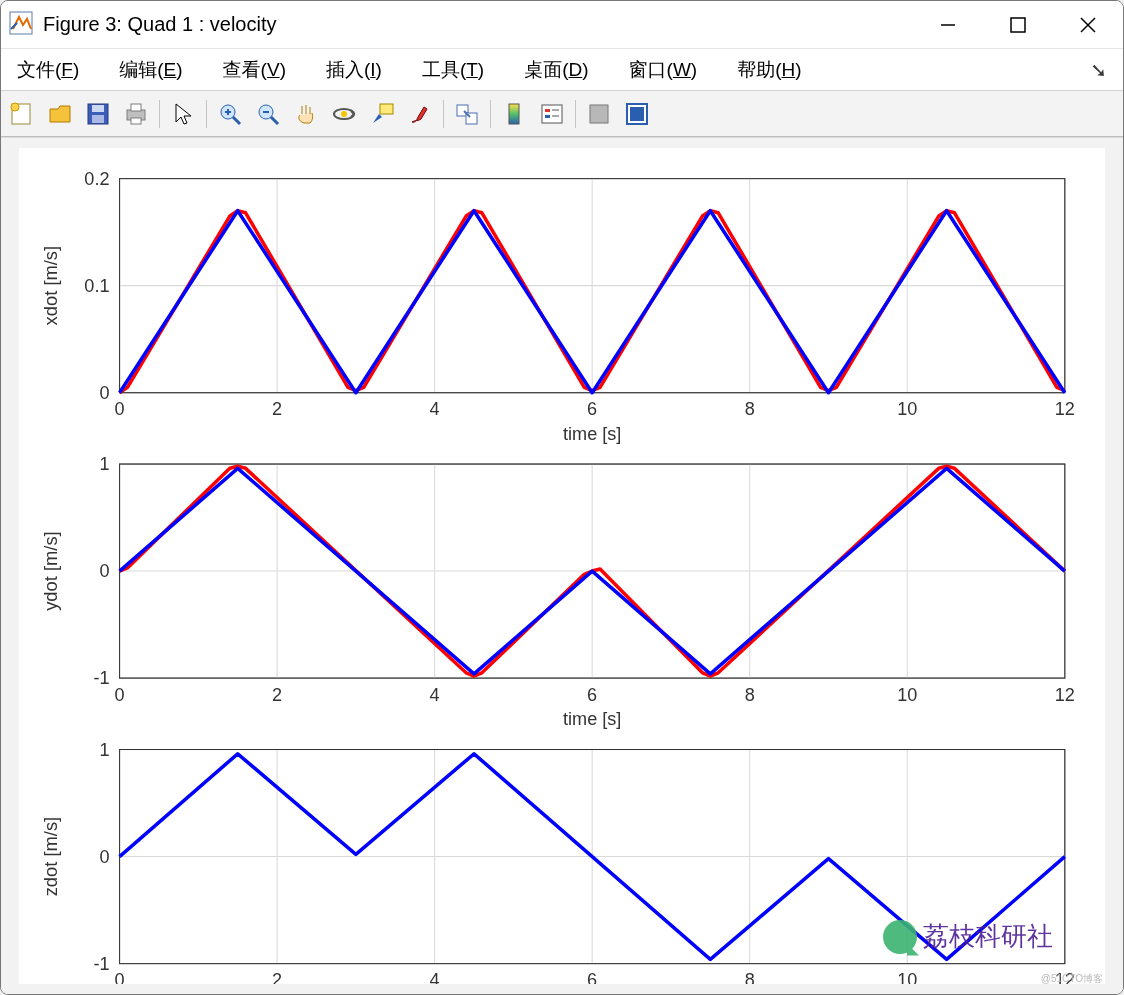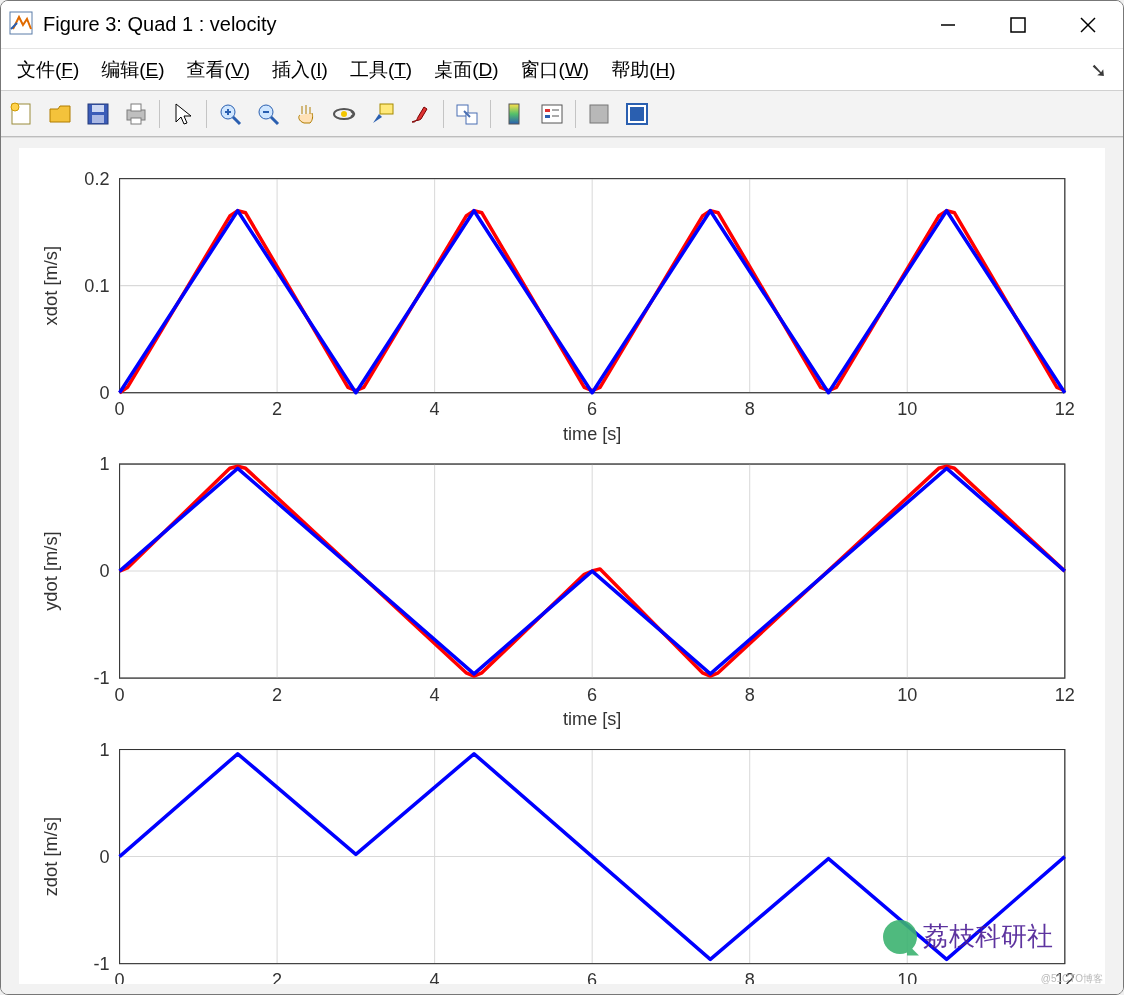--- a/index.html
+++ b/index.html
@@ -37,21 +37,21 @@
     align-items: center;
     justify-content: center;
     font-size: 18px;
     color: #000;
   }
   .menubar {
     height: 42px;
     display: flex;
     align-items: center;
     padding: 0 6px;
-    gap: 2px;
+    gap: 20px;
     border-bottom: 1px solid #d0d0d0;
     font-size: 19px;
     color: #000;
   }
   .menubar .menu-item {
     padding: 4px 10px;
   }
   .menubar .menu-item u { text-decoration: underline; }
   .menubar .dock-arrow {
     margin-left: auto;

